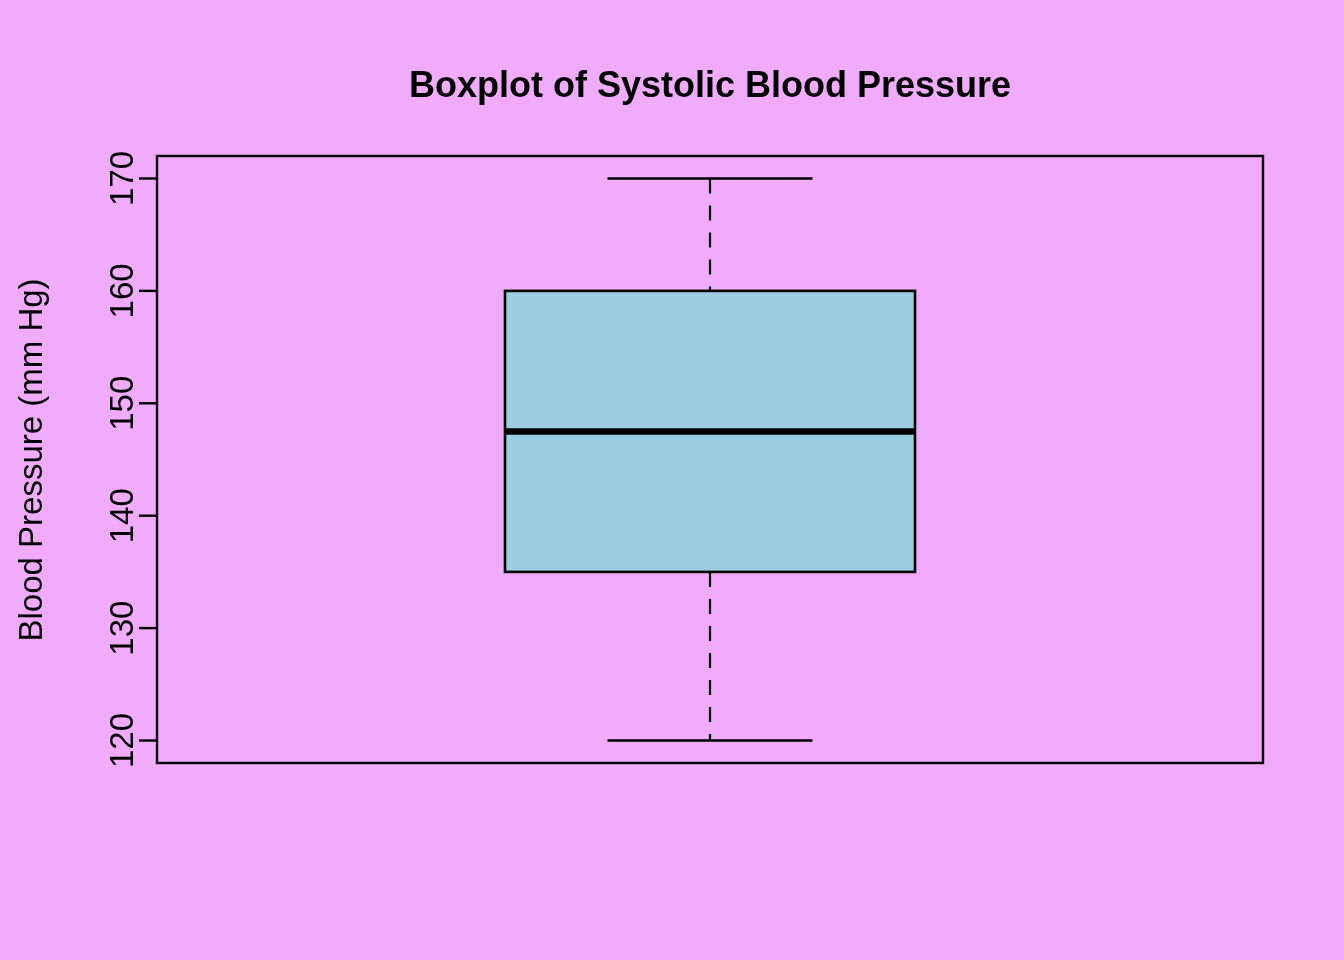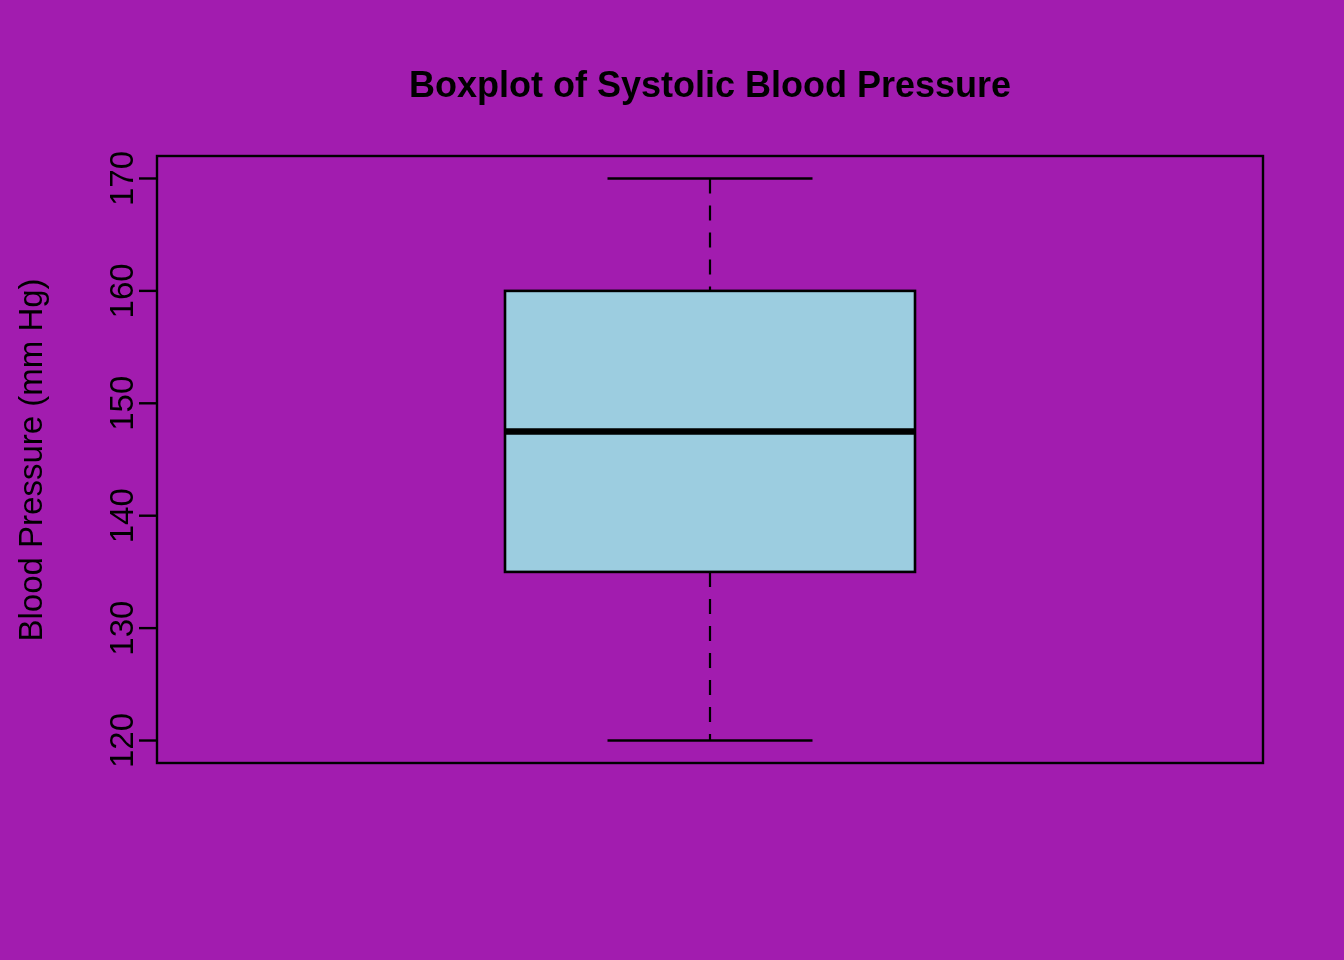--- a/index.html
+++ b/index.html
@@ -1,20 +1,20 @@
 <!DOCTYPE html>
 <html><head>
 <meta charset="utf-8">
 <style>
   html, body { margin: 0; padding: 0; background: #ffffff; }
   .figure {
     position: relative;
     width: 1344px;
     height: 960px;
-    background: #a21caf;
+    background: #f0abfc;
     font-family: "Liberation Sans", sans-serif;
     overflow: hidden;
   }
   svg text { fill: #000000; }
   .title-text {
     font-size: 36px;
     font-weight: bold;
     text-anchor: middle;
   }
   .axis-label {

